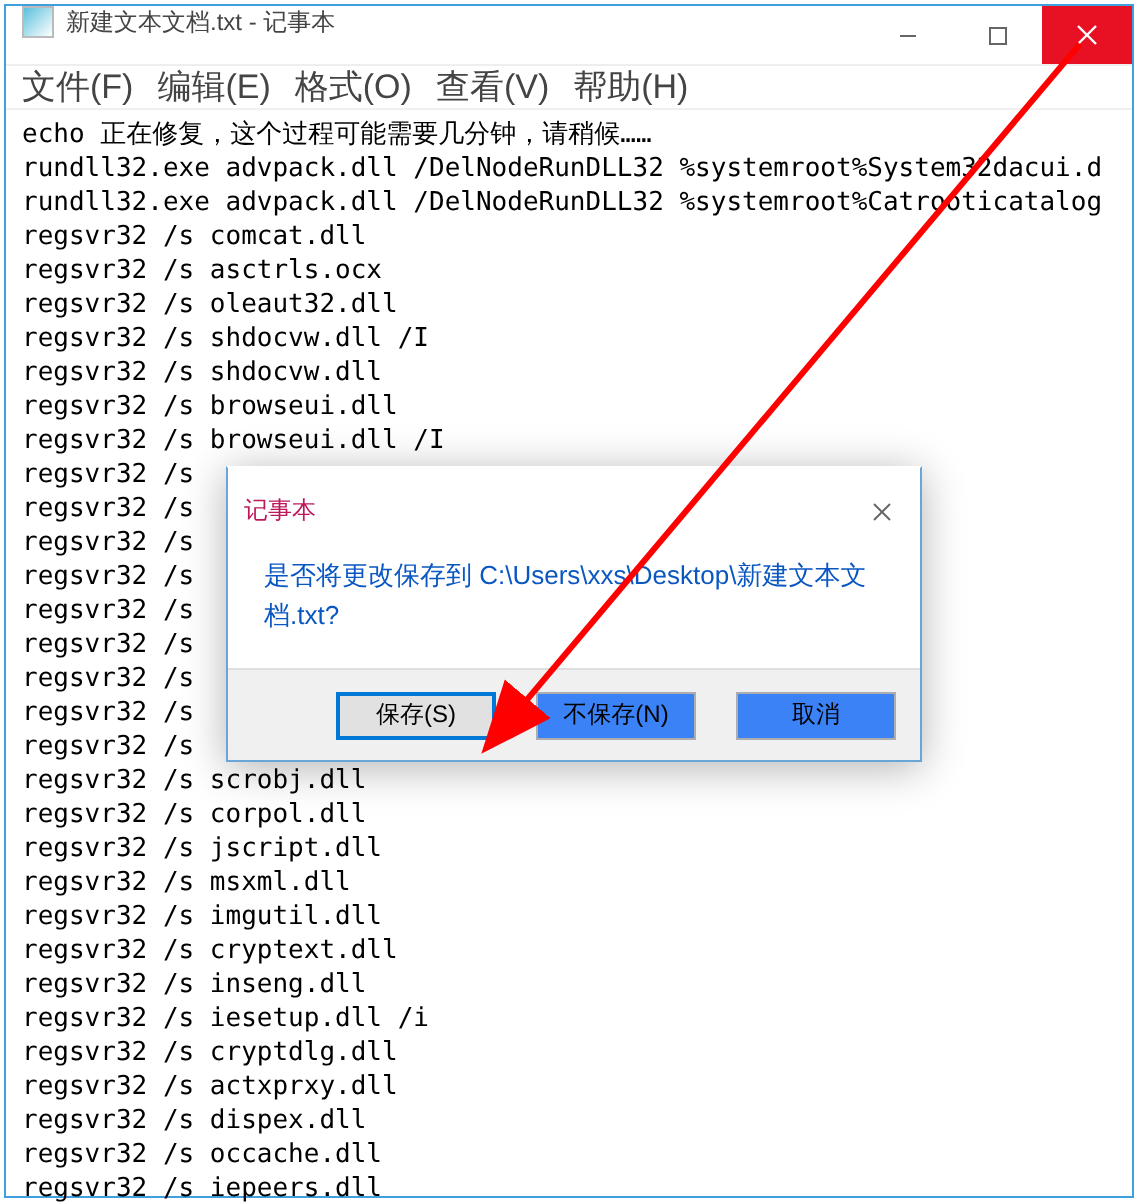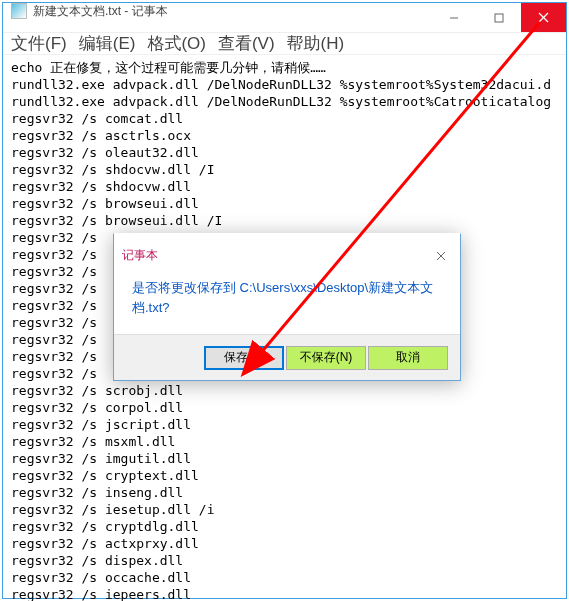--- a/index.html
+++ b/index.html
@@ -16,22 +16,22 @@
 .titlebar .title{font-size:12px;color:#444;flex:1}
 .titlebar .winbtns{display:flex}
 .titlebar .winbtns div{width:45px;height:29px;display:flex;align-items:center;justify-content:center;color:#666}
 .titlebar .winbtns .close{background:#e81123;color:#fff}
 .menubar{height:22px;display:flex;align-items:center;padding:0 8px;gap:12px;font-size:17px;color:#444;border-bottom:1px solid #f0f0f0}
 .content{font-family:Consolas,"SimSun",monospace;font-size:13px;color:#000;padding:4px 8px 4px 8px;white-space:pre;line-height:17px}
 .dialog{position:absolute;left:113px;top:233px;width:348px;background:#fff;border:1px solid #6aa5d8;border-top:1px solid #fff;box-shadow:0 3px 20px rgba(0,0,0,.3);z-index:5}
 .dialog .dlg-title{height:30px;display:flex;align-items:flex-end;padding:0 8px;font-size:12px;color:#be185d;background:#fff;border-bottom:0}
 .dialog .dlg-title .x{margin-left:auto;font-size:14px;color:#666;padding:0 6px}
 .dialog .dlg-body{padding:14px 18px 16px 18px;font-size:13px;color:#0a57c2;line-height:20px;word-break:break-all}
-.dialog .dlg-foot{height:46px;background:#f0f0f0;display:flex;align-items:center;justify-content:flex-end;gap:2px;padding:0 12px;border-top:1px solid #dfdfdf}
-.dialog .dlg-foot button{min-width:80px;height:24px;font-size:12px;background:#bef264;border:1px solid #adadad;cursor:pointer}
+.dialog .dlg-foot{height:46px;background:#f0f0f0;display:flex;align-items:center;justify-content:flex-end;gap:20px;padding:0 12px;border-top:1px solid #dfdfdf}
+.dialog .dlg-foot button{min-width:80px;height:24px;font-size:12px;background:#3b82f6;border:1px solid #adadad;cursor:pointer}
 .dialog .dlg-foot button.primary{border:2px solid #0078d7;background:#e1e1e1}
 .arrow-svg{position:absolute;top:14px;left:240px;z-index:6;pointer-events:none}
 </style>
 </head>
 <body>
 
 <div class="watermark">
   <div class="logo"></div>
   <div class="wm-text">河东软件园</div>
   <div class="pd">PD</div>

